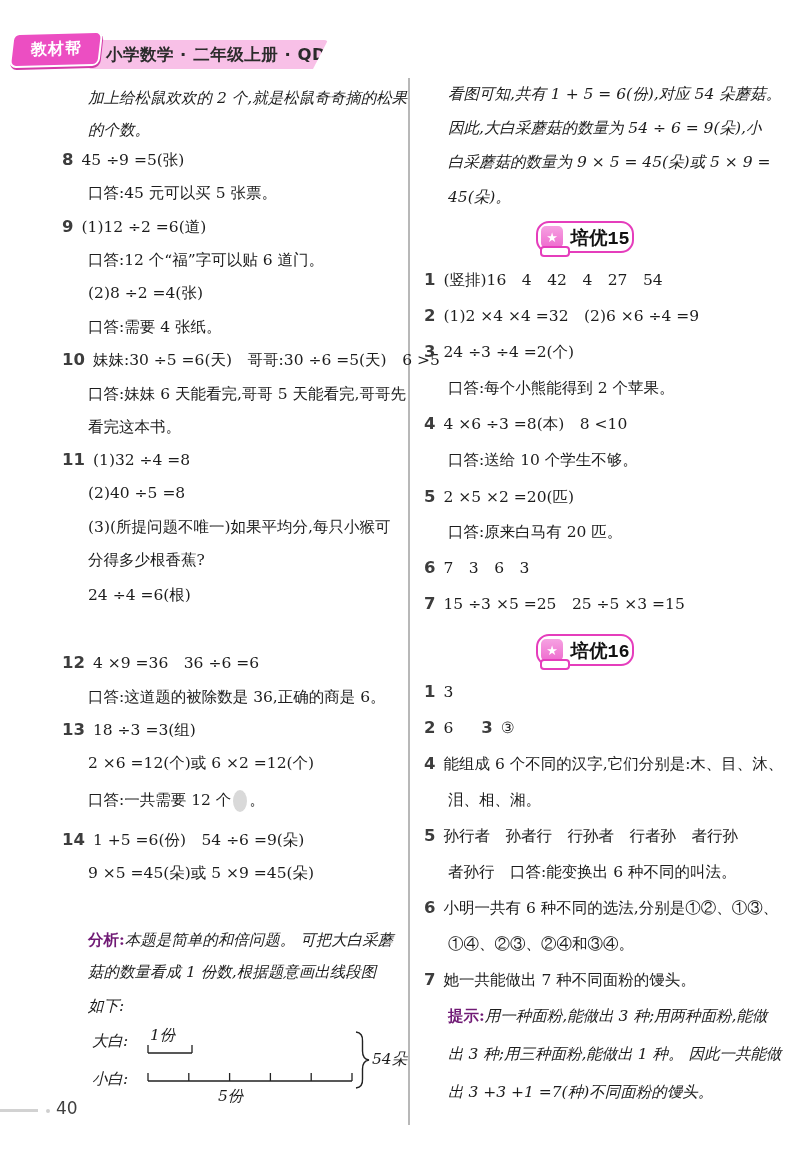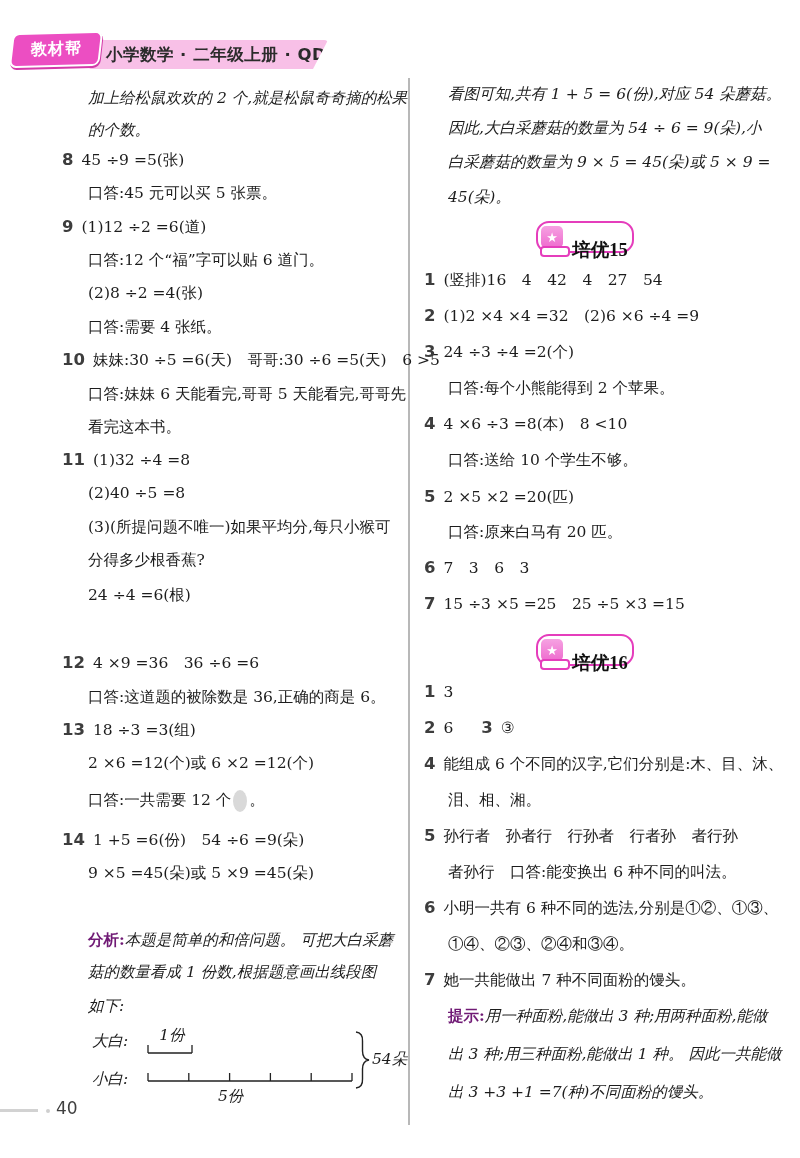--- a/index.html
+++ b/index.html
@@ -30,22 +30,22 @@
   .gray-oval{display:inline-block;width:14px;height:22px;background:#d9d9d9;
         border-radius:50%;vertical-align:middle;margin:0 2px;}
   
   .py-badge{position:absolute;width:94px;height:28px;background:#ffffff;
         border:2.5px solid #e53dbc;border-radius:13px;}
   .py-star{position:absolute;left:3px;top:3px;width:22px;height:22px;border-radius:5px;
         background:linear-gradient(#f6a2e2,#ee6bce);display:flex;align-items:center;justify-content:center;}
   .py-star span{color:#ffffff;font-size:13px;line-height:13px;}
   .py-flap{position:absolute;left:2px;bottom:-6px;width:26px;height:7px;background:#ffffff;
         border:2px solid #e53dbc;border-radius:4px;}
-  .py-label{position:absolute;left:32px;top:12px;width:60px;height:28px;display:flex;align-items:center;
-        justify-content:center;font-family:Liberation Serif, serif;
+  .py-label{position:absolute;left:32px;top:0;width:60px;height:28px;display:flex;align-items:center;
+        justify-content:center;font-family:Liberation Mono, monospace;
         font-weight:bold;font-size:18.5px;color:#111111;}
   
   .diagram-svg{position:absolute;left:85px;top:1020px;}
   .dlabel{position:absolute;font-size:15.5px;white-space:nowrap;font-style:italic;}
   
   .footer-line{position:absolute;left:0;top:1109px;width:38px;height:3px;background:#d2d2d2;}
   .footer-dot{position:absolute;left:46px;top:1109px;width:4px;height:4px;border-radius:50%;background:#cfcfcf;}
   .page-num{position:absolute;left:56px;top:1098px;font-family:"DejaVu Sans","Liberation Sans",sans-serif;
         font-size:17px;color:#3f3f3f;}
 </style>
@@ -91,21 +91,21 @@
   <div class="line lc kai ind-l" style="top:996px"><span>如下:</span></div>
 
   <svg class="diagram-svg" width="320" height="85" viewBox="0 0 320 85">
     <g stroke="#222222" stroke-width="1.3" fill="none">
       <path d="M63 33 H107 M63 25 V33 M107 25 V33"></path>
       <path d="M63 61 H267 M63 53 V61 M103.8 53 V61 M144.6 53 V61 M185.4 53 V61 M226.2 53 V61 M267 53 V61"></path>
       <path d="M271 12 Q278 13 277.5 21 L277.5 31 Q277.5 39 284 40 Q277.5 41 277.5 49 L277.5 59 Q278 67 271 68" stroke-width="1.4"></path>
     </g>
   </svg>
   <span class="dlabel" style="left:92px;top:1031px">大白:</span>
-  <span class="dlabel" style="left:150px;top:1025px;width:44px;text-align:center">1份</span>
+  <span class="dlabel" style="left:150px;top:1025px;width:44px;text-align:left">1份</span>
   <span class="dlabel" style="left:92px;top:1069px">小白:</span>
   <span class="dlabel" style="left:218px;top:1086px;width:60px;text-align:left">5份</span>
   <span class="dlabel" style="left:372px;top:1049px">54朵</span>
 
   <div class="line rc kai ind-r" style="top:84px"><span>看图可知,共有 1 + 5 = 6(份),对应 54 朵蘑菇。</span></div>
   <div class="line rc kai ind-r" style="top:118px"><span>因此,大白采蘑菇的数量为 54 ÷ 6 = 9(朵),小</span></div>
   <div class="line rc kai ind-r" style="top:152px"><span>白采蘑菇的数量为 9 × 5 = 45(朵)或 5 × 9 =</span></div>
   <div class="line rc kai ind-r" style="top:187px"><span>45(朵)。</span></div>
 
   <div class="py-badge" style="left:536px;top:221px">

